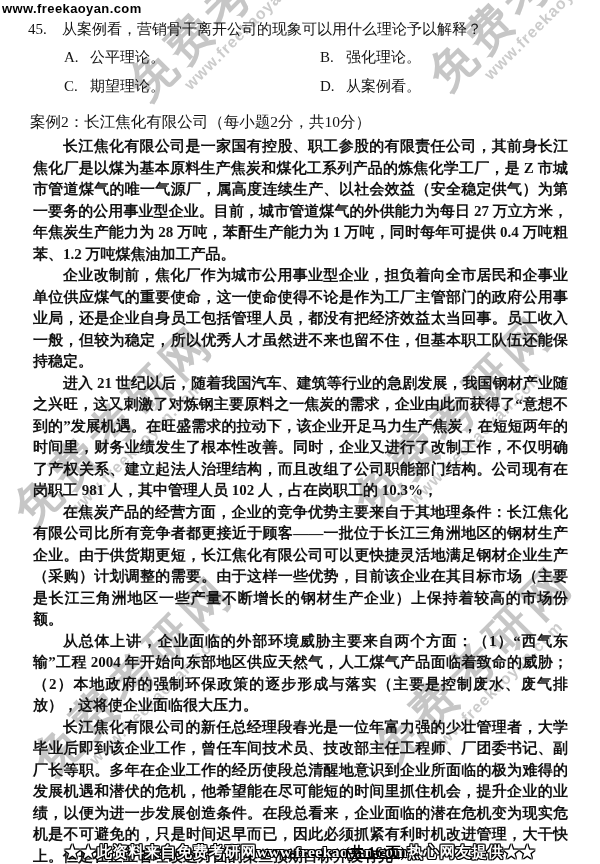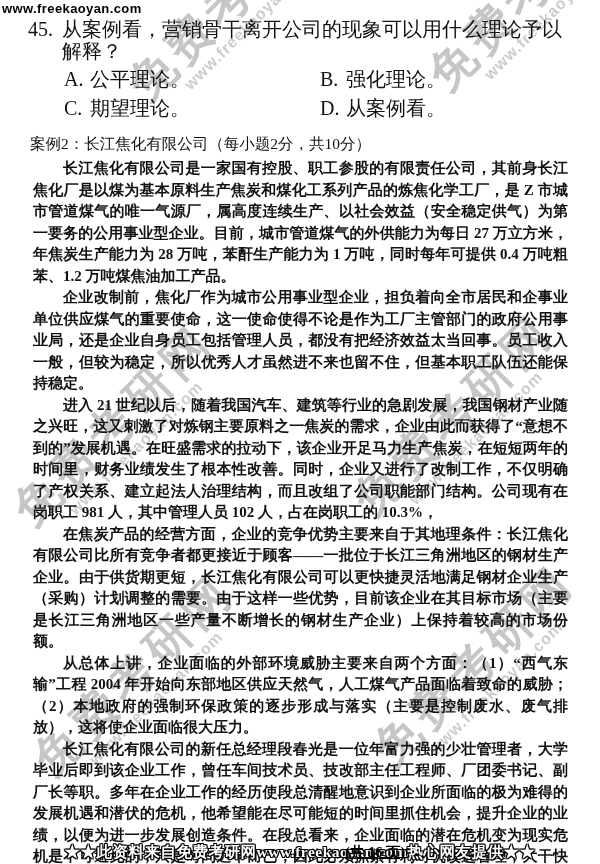--- a/index.html
+++ b/index.html
@@ -37,21 +37,21 @@
   
   .content { position:relative; z-index:1; }
   .site-header {
     font-family:"Liberation Sans","DejaVu Sans",sans-serif;
     font-weight:bold;
     font-size:13px;
     letter-spacing:0.4px;
     padding:1px 0 0 2px;
     color:#000;
   }
-  .question-block { margin:2px 30px 0 28px; font-size:20px; line-height:22px; }
+  .question-block { margin:2px 30px 0 28px; font-size:15px; line-height:22px; }
   .q-stem { display:flex; }
   .q-number { flex:0 0 34px; }
   .q-text { flex:1; }
   .options {
     display:grid;
     grid-template-columns:256px 1fr;
     padding-left:36px;
     margin-top:5px;
     row-gap:5px;
   }

